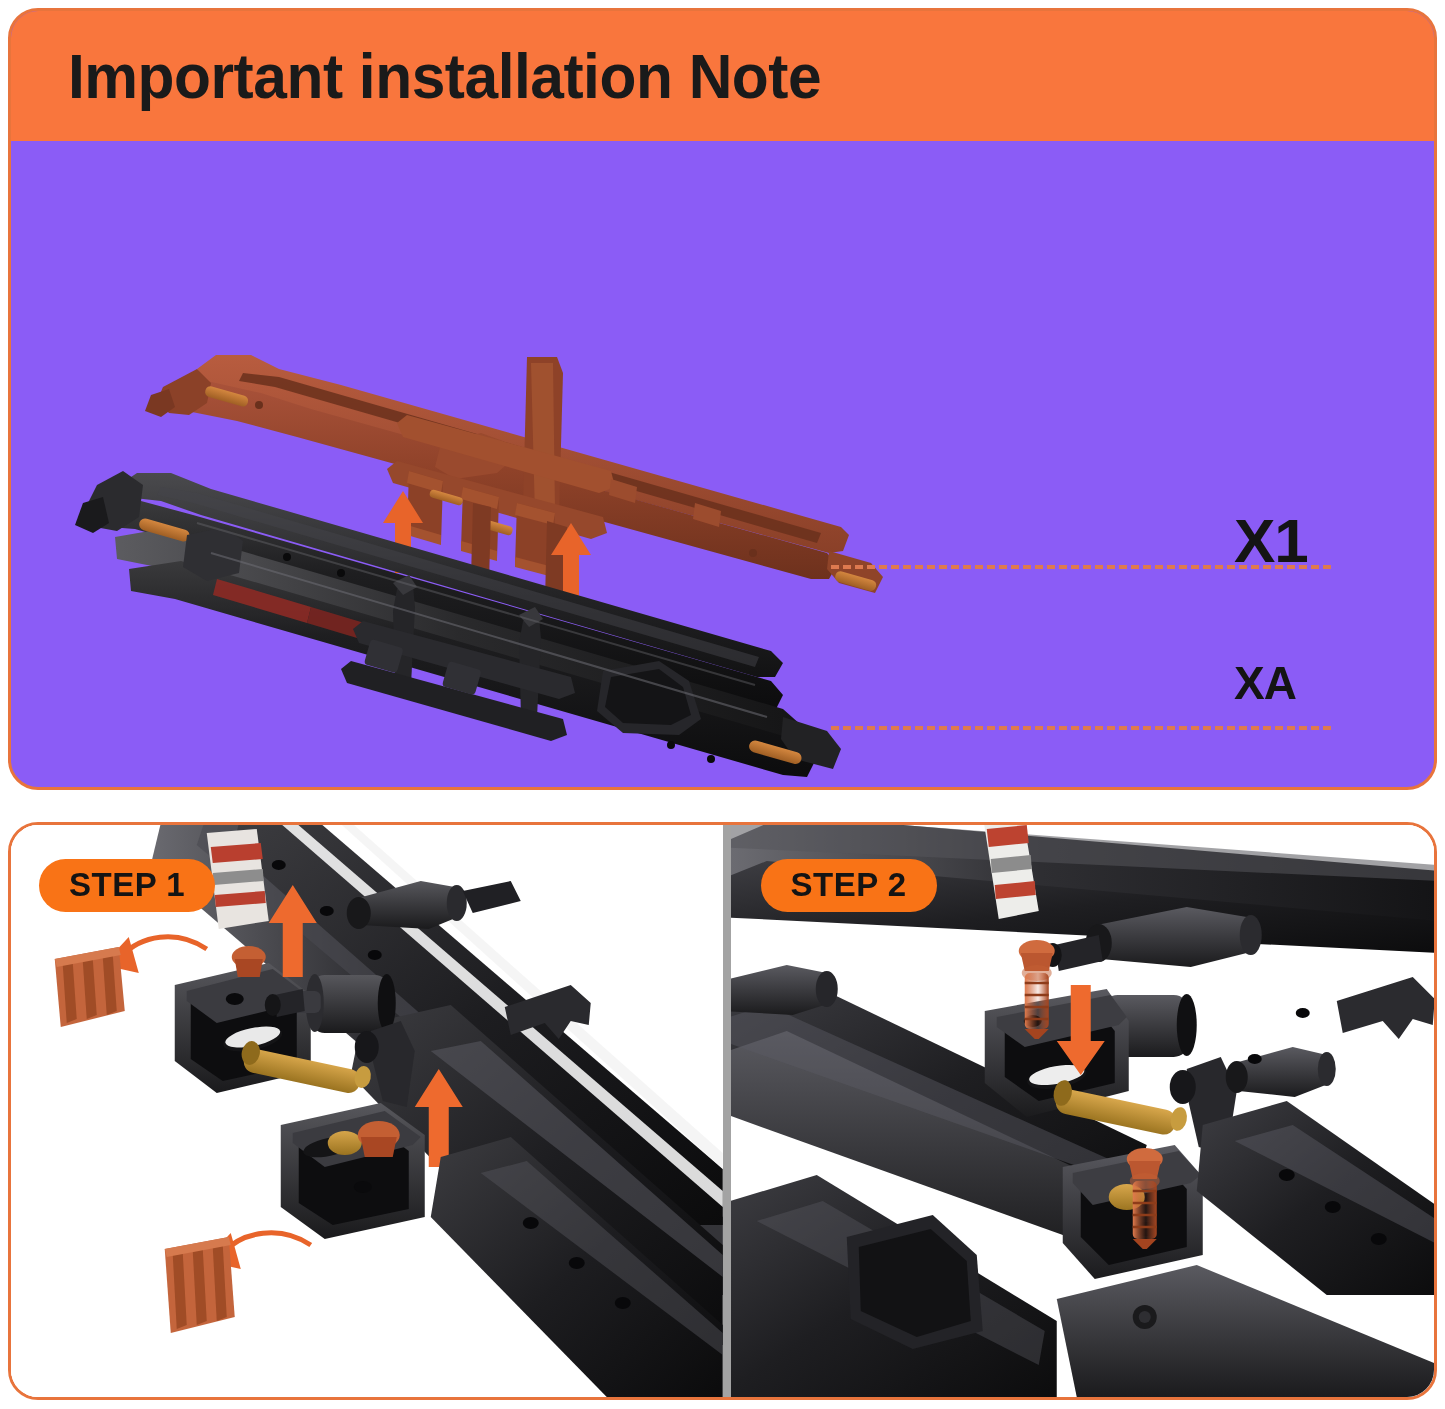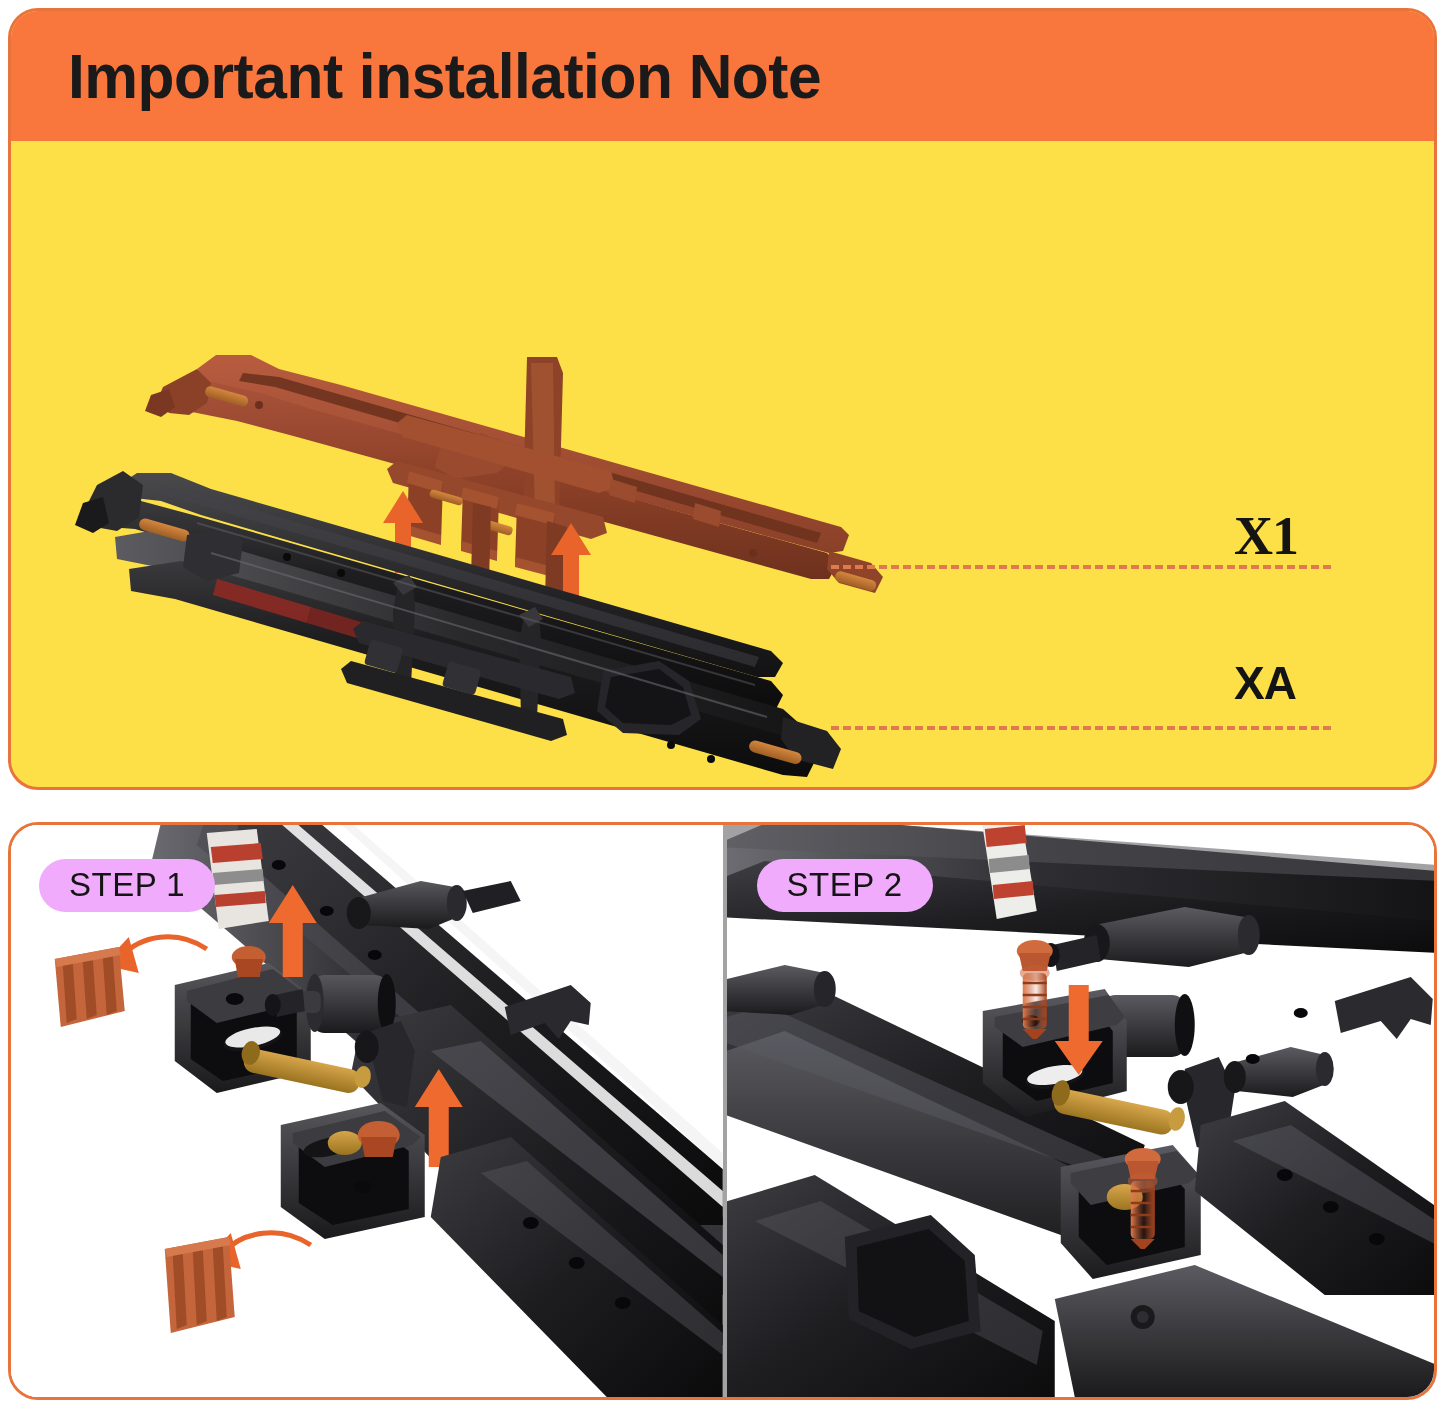--- a/index.html
+++ b/index.html
@@ -21,21 +21,21 @@
 
   
   .note-card {
     position: absolute;
     left: 8px;
     top: 8px;
     width: 1429px;
     height: 782px;
     border: 3px solid #E8743C;
     border-radius: 30px;
-    background: #fde047;
+    background: #8b5cf6;
     overflow: hidden;
   }
 
   .note-header {
     position: absolute;
     left: -1px;
     top: -1px;
     width: calc(100% + 2px);
     height: 131px;
     background: #F9763D;
@@ -78,25 +78,24 @@
     top: 310px;
     width: 1429px;
     height: 460px;
   }
   .illus svg { display: block; width: 100%; height: 100%; }
 
   .label-x1 {
     position: absolute;
     left: 1223px;
     top: 494px;
-    font-size: 54px;
+    font-size: 62px;
     font-weight: 700;
     color: #141414;
     letter-spacing: -1px;
-    font-family: Liberation Serif, serif;
   }
   .label-xa {
     position: absolute;
     left: 1223px;
     top: 645px;
     font-size: 46px;
     font-weight: 700;
     color: #141414;
     letter-spacing: -1px;
   }
@@ -123,33 +122,33 @@
     display: flex;
   }
 
   .step-panel {
     position: relative;
     flex: 1 1 50%;
     height: 100%;
     overflow: hidden;
     background: #ffffff;
   }
-  .step-panel + .step-panel { border-left: 4px solid #a3a3a3; }
+  .step-panel + .step-panel { border-left: 8px solid #a3a3a3; }
 
   .step-photo { position: absolute; inset: 0; }
   .step-photo svg { display: block; width: 100%; height: 100%; }
 
   .step-badge {
     position: absolute;
     left: 28px;
     top: 34px;
-    background: #f0abfc;
+    background: #f97316;
     color: #141414;
     font-size: 33px;
-    font-weight: 400;
+    font-weight: 700;
     letter-spacing: 0.5px;
     padding: 9px 30px 11px 30px;
     border-radius: 40px;
     z-index: 5;
     line-height: 1;
   }
   .step2-badge { left: 30px; }
 </style>
 </head>
 <body>

